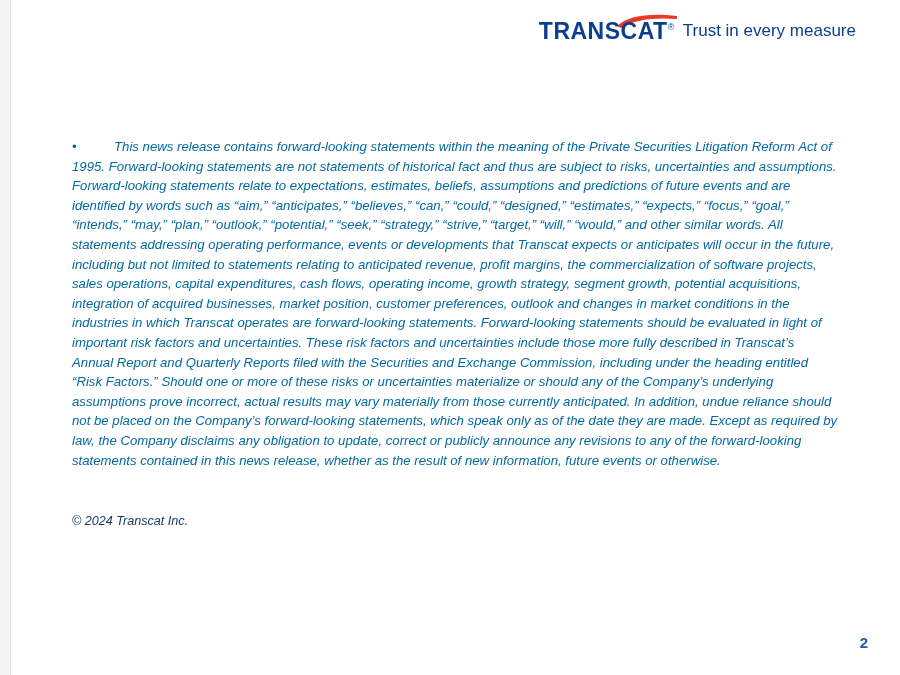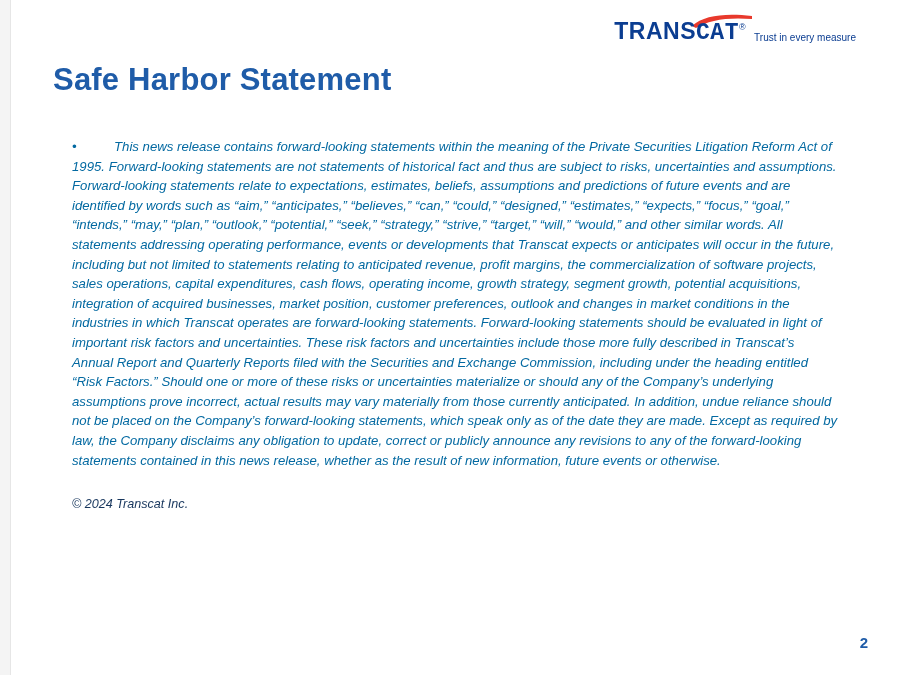--- a/index.html
+++ b/index.html
@@ -48,38 +48,37 @@
     font-family: "Liberation Sans", sans-serif;
     font-weight: bold;
     font-size: 23px;
     letter-spacing: 0.5px;
     color: #0b3d91;
     position: relative;
     z-index: 2;
   }
   .logo-word .cat {
     color: #0b3d91;
-    font-family: Liberation Mono, monospace;
   }
   .logo-reg {
     font-size: 9px;
     vertical-align: super;
     font-weight: normal;
   }
   .logo-swoosh {
     position: absolute;
     left: 78px;
     top: -7px;
     width: 62px;
     height: 16px;
     z-index: 1;
   }
   .logo-tag {
     font-family: "Liberation Sans", sans-serif;
-    font-size: 10px;
+    font-size: 17px;
     color: #0b3d91;
     padding-bottom: 2px;
     white-space: nowrap;
   }
   
   .slide-title {
     position: absolute;
     left: 53px;
     top: 62px;
     font-family: "Liberation Sans", sans-serif;
@@ -102,21 +101,21 @@
     line-height: 19.6px;
     color: #0369a1;
     text-align: left;
     margin: 0;
   }
   .para .bullet {
     display: inline-block;
     width: 42px;
   }
   .copyright {
-    margin-top: 27px;
+    margin-top: 44px;
     font-family: "Liberation Sans", sans-serif;
     font-style: italic;
     font-size: 12.6px;
     color: #17365d;
   }
   
   .page-number {
     position: absolute;
     right: 32px;
     bottom: 24px;
@@ -136,21 +135,20 @@
   <div class="logo-block">
     <span class="logo-mark">
       <svg class="logo-swoosh" viewBox="0 0 62 16">
         <path d="M0 13 C 12 2, 34 0, 60 3 L 60 6 C 36 4, 16 7, 4 15 Z" fill="#e8392c"></path>
       </svg>
       <span class="logo-word"><span>TRANS</span><span class="cat">CAT</span><span class="logo-reg">®</span></span>
     </span>
     <span class="logo-tag">Trust in every measure</span>
   </div>
 
-  <div class="slide-title">Safe Harbor Statement</div>
 
   <div class="body-block">
     <p class="para"><span class="bullet">•</span><span>This news release contains forward-looking statements within the meaning of the Private Securities Litigation Reform Act of 1995. Forward-looking statements are not statements of historical fact and thus are subject to risks, uncertainties and assumptions.  Forward-looking statements relate to expectations, estimates, beliefs, assumptions and predictions of future events and are identified by words such as “aim,” “anticipates,” “believes,” “can,” “could,” “designed,” “estimates,” “expects,” “focus,” “goal,” “intends,” “may,” “plan,” “outlook,” “potential,” “seek,” “strategy,” “strive,” “target,” “will,” “would,” and other similar words.  All statements addressing operating performance, events or developments that Transcat expects or anticipates will occur in the future, including but not limited to statements relating to anticipated revenue, profit margins, the commercialization of software projects, sales operations, capital expenditures, cash flows, operating income, growth strategy, segment growth, potential acquisitions, integration of acquired businesses, market position, customer preferences, outlook and changes in market conditions in the industries in which Transcat operates are forward-looking statements.  Forward-looking statements should be evaluated in light of important risk factors and uncertainties.  These risk factors and uncertainties include those more fully described in Transcat’s Annual Report and Quarterly Reports filed with the Securities and Exchange Commission, including under the heading entitled “Risk Factors.” Should one or more of these risks or uncertainties materialize or should any of the Company’s underlying assumptions prove incorrect, actual results may vary materially from those currently anticipated.  In addition, undue reliance should not be placed on the Company’s forward-looking statements, which speak only as of the date they are made. Except as required by law, the Company disclaims any obligation to update, correct or publicly announce any revisions to any of the forward-looking statements contained in this news release, whether as the result of new information, future events or otherwise.</span></p>
     <div class="copyright">© 2024 Transcat Inc.</div>
   </div>
 
   <div class="page-number">2</div>
 
 </div>
 

